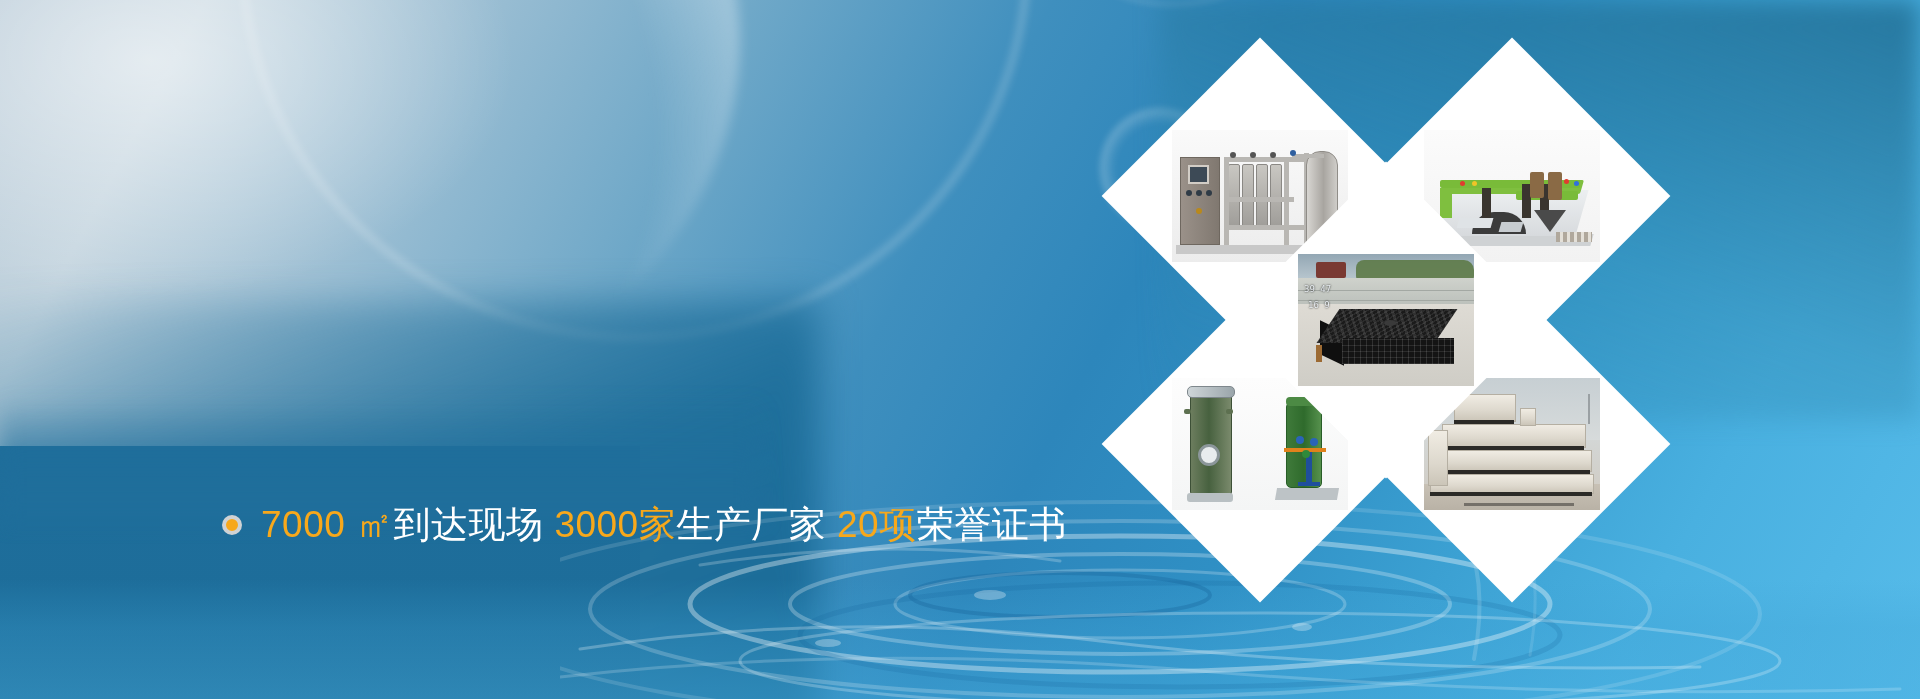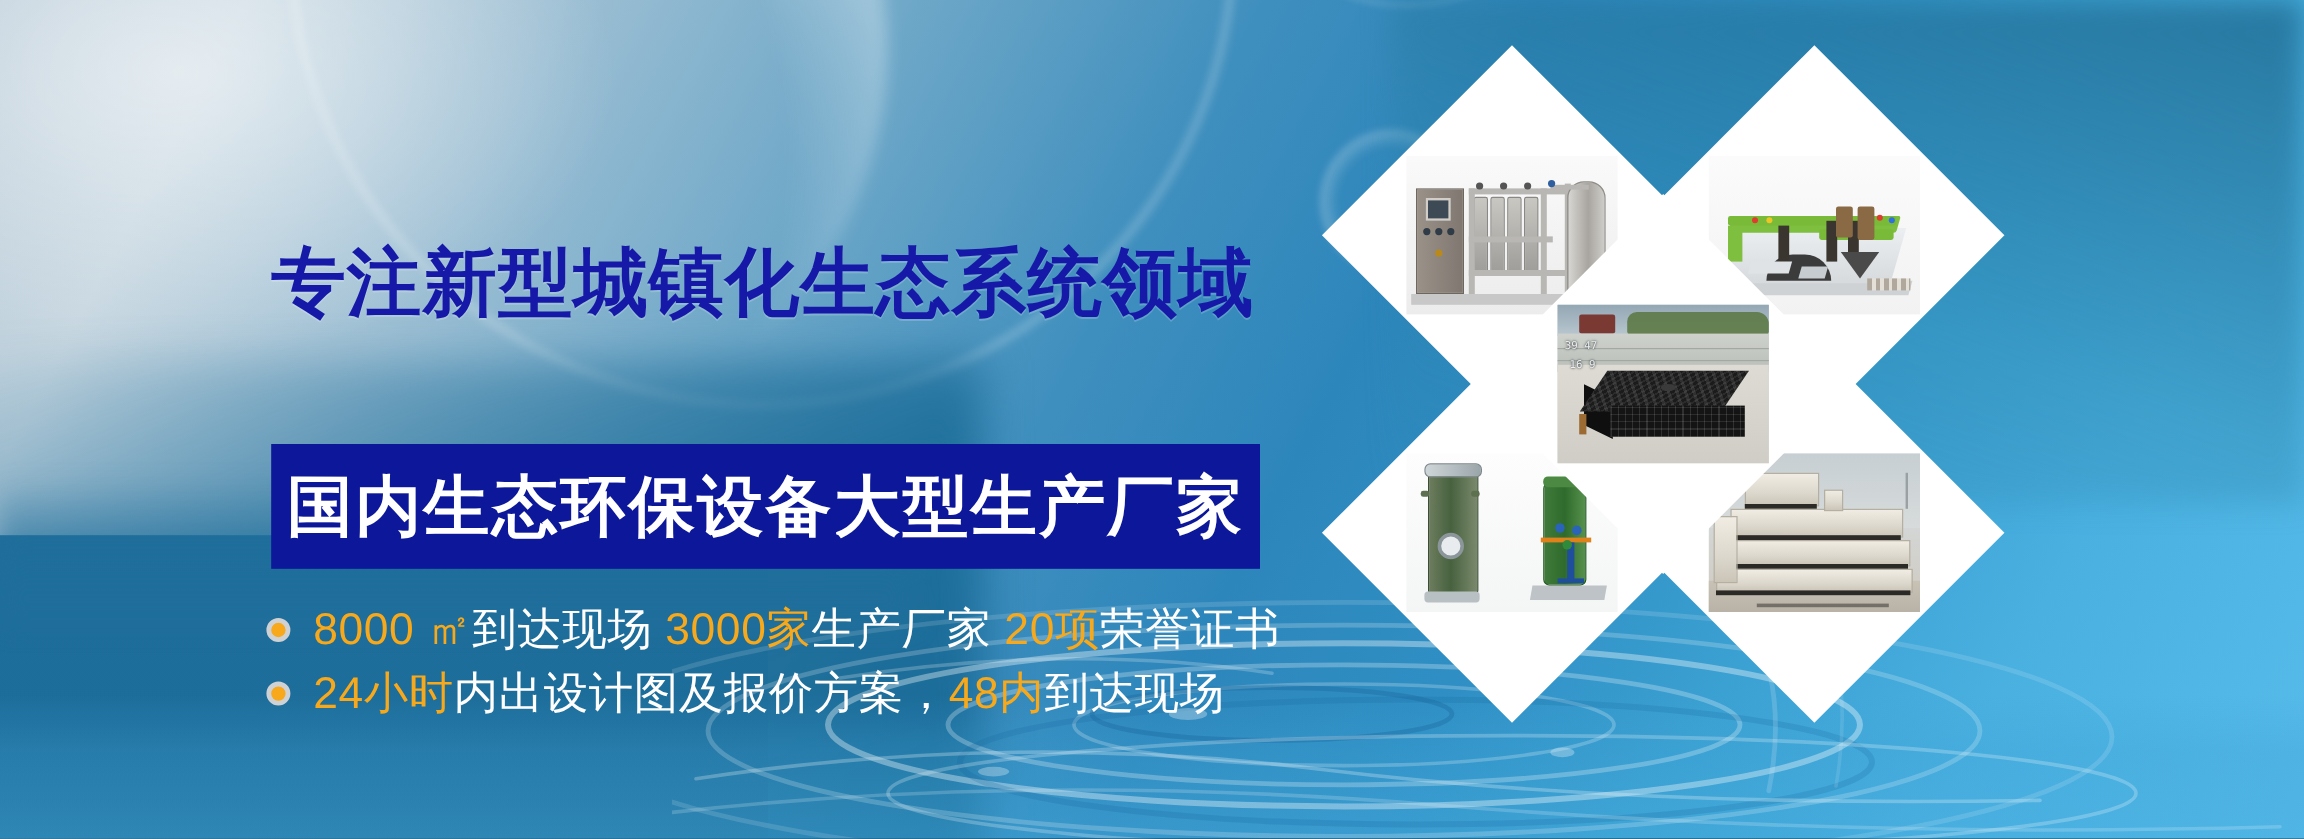--- a/index.html
+++ b/index.html
@@ -304,35 +304,27 @@
         <path d="M960 106 q24 70 10 150" stroke="rgba(255,255,255,0.13)" stroke-width="3"></path>
       </g>
       <g fill="rgba(255,255,255,0.35)">
         <ellipse cx="430" cy="196" rx="16" ry="5"></ellipse>
         <ellipse cx="742" cy="228" rx="10" ry="4"></ellipse>
         <ellipse cx="268" cy="244" rx="13" ry="4"></ellipse>
       </g>
     </svg>
   </div>
 
-  <div class="headline">专注新型城镇化生态系统领域</div>
-
-
-  <div class="blue-box">
-    <span class="blue-box-text">国内生态环保设备大型生产厂家</span>
-  </div>
+
+
 
   <div class="bullets">
     <div class="bullet-row">
       <span class="bullet-dot"></span>
-      <span class="bullet-text"><span class="hl">8000 ㎡</span><span>到达现场 </span><span class="hl">3000家</span><span>生产厂家 </span><span class="hl">20项</span><span>荣誉证书</span></span>
-    </div>
-    <div class="bullet-row">
-      <span class="bullet-dot"></span>
-      <span class="bullet-text"><span class="hl">24小时</span><span>内出设计图及报价方案，</span><span class="hl">48内</span><span>到达现场</span></span>
+      <span class="bullet-text"><span class="hl">7000 ㎡</span><span>到达现场 </span><span class="hl">3000家</span><span>生产厂家 </span><span class="hl">20项</span><span>荣誉证书</span></span>
     </div>
   </div>
 
   <div class="collage">
 
     <div class="dia dia-tl">
       <div class="inner">
         <div class="photo p1">
           <div class="base"></div>
           <div class="cab"></div>

